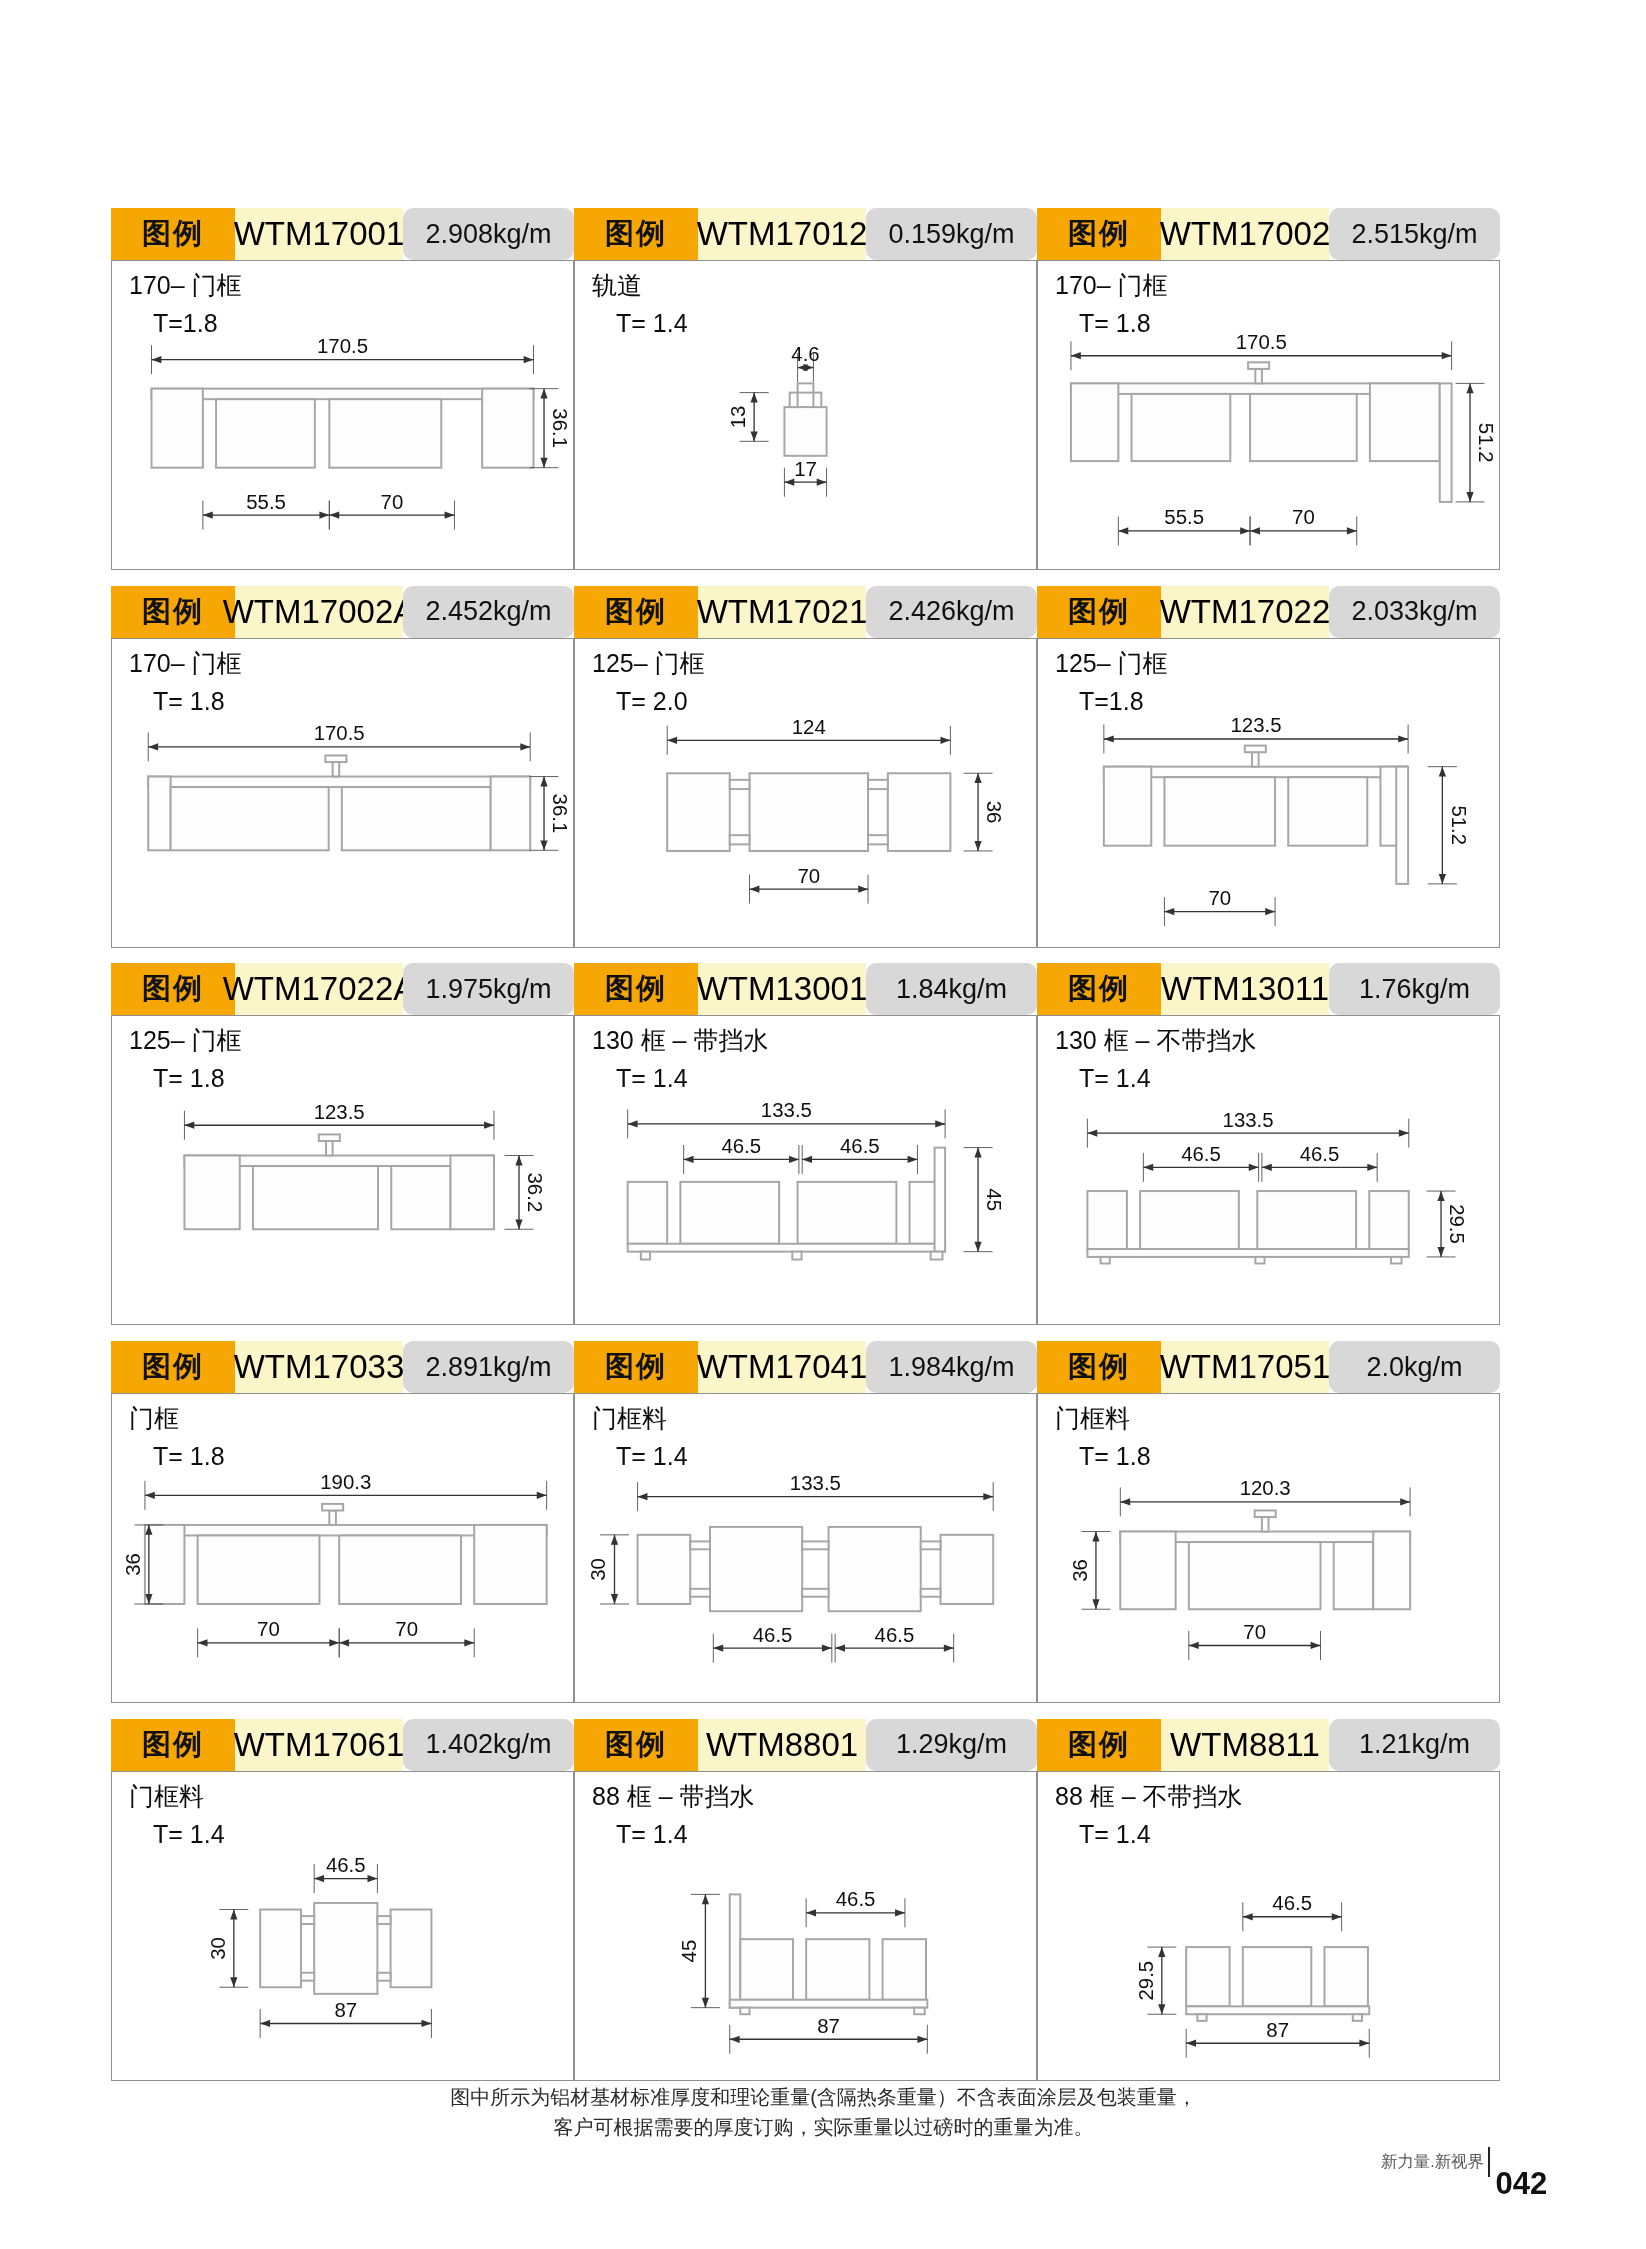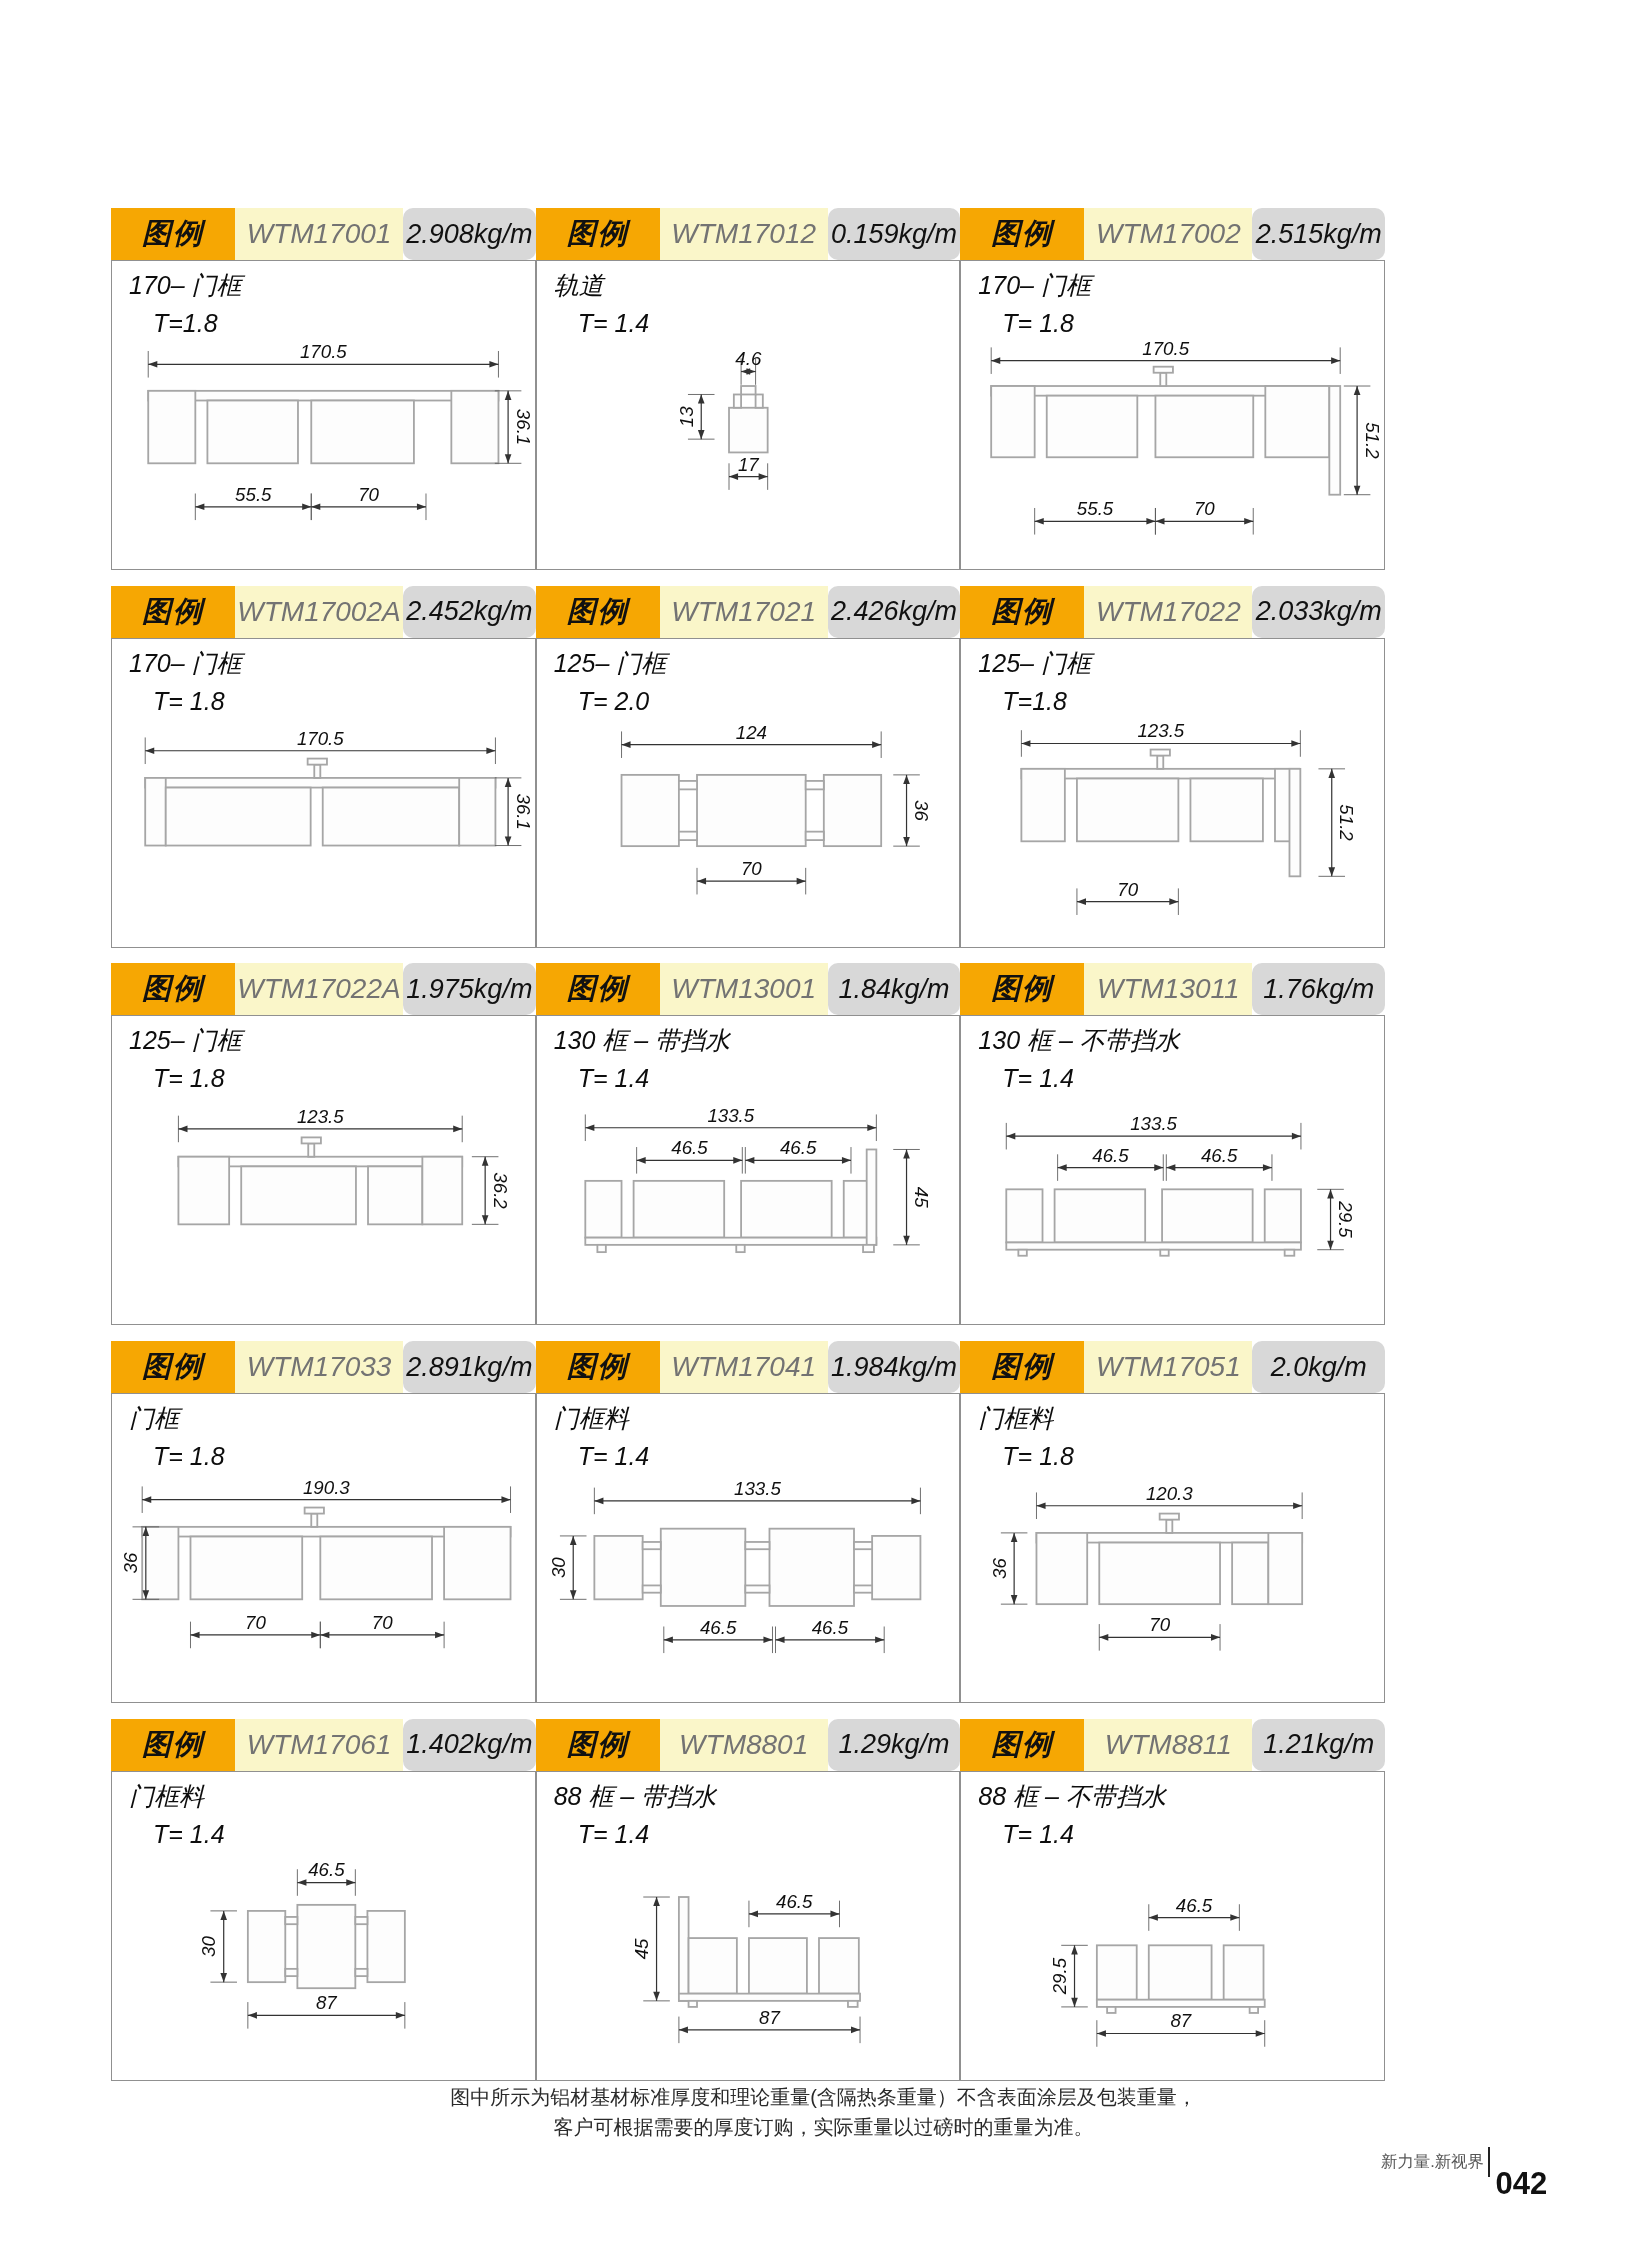--- a/index.html
+++ b/index.html
@@ -1,24 +1,24 @@
 <!DOCTYPE html>
 <html style="font-size:10.5px"><head>
 <meta charset="utf-8">
 <style>
   html,body{margin:0;padding:0;background:#ffffff;font-family:"Liberation Sans",sans-serif;}
   #page{position:relative;width:1647px;height:2250px;background:#ffffff;overflow:hidden;}
-  #grid{position:absolute;left:111px;top:208px;width:1274px;font-style:italic;}
+  #grid{position:absolute;left:111px;top:208px;width:1389px;}
   .row{display:flex;width:100%;margin-bottom:15.7px;}
   .cell{width:465px;display:flex;flex-direction:column;}
   .cell-header{display:flex;height:52px;}
   .hdr-legend{width:124px;background:#F6A703;display:flex;align-items:center;justify-content:center;
     font-size:29px;font-weight:bold;color:#111;letter-spacing:2px;}
   .hdr-model{width:168px;background:#FAF6C9;display:flex;align-items:center;justify-content:center;
-    font-size:28px;color:#737373;}
+    font-size:33px;color:#000000;}
   .hdr-weight{flex:1;background:#D8D8D8;display:flex;align-items:center;justify-content:center;
     font-size:27px;color:#111;border-radius:10px;}
   .cell-body{position:relative;height:308px;background:#ffffff;border:1.3px solid #909090;}
   .body-title{position:absolute;left:17px;top:7.9px;font-size:25px;color:#0d0d0d;white-space:nowrap;}
   .body-thick{position:absolute;left:41px;top:48px;font-size:25px;color:#0d0d0d;}
   .drawing{position:absolute;left:0;top:0;width:100%;height:100%;}
   .prof{fill:#fdfdfd;stroke:#a6a6a6;stroke-width:3;}
   .dim{stroke:#333;stroke-width:2;}
   .ext{stroke:#555;stroke-width:1.4;}
   .arr{fill:#333;stroke:none;}

